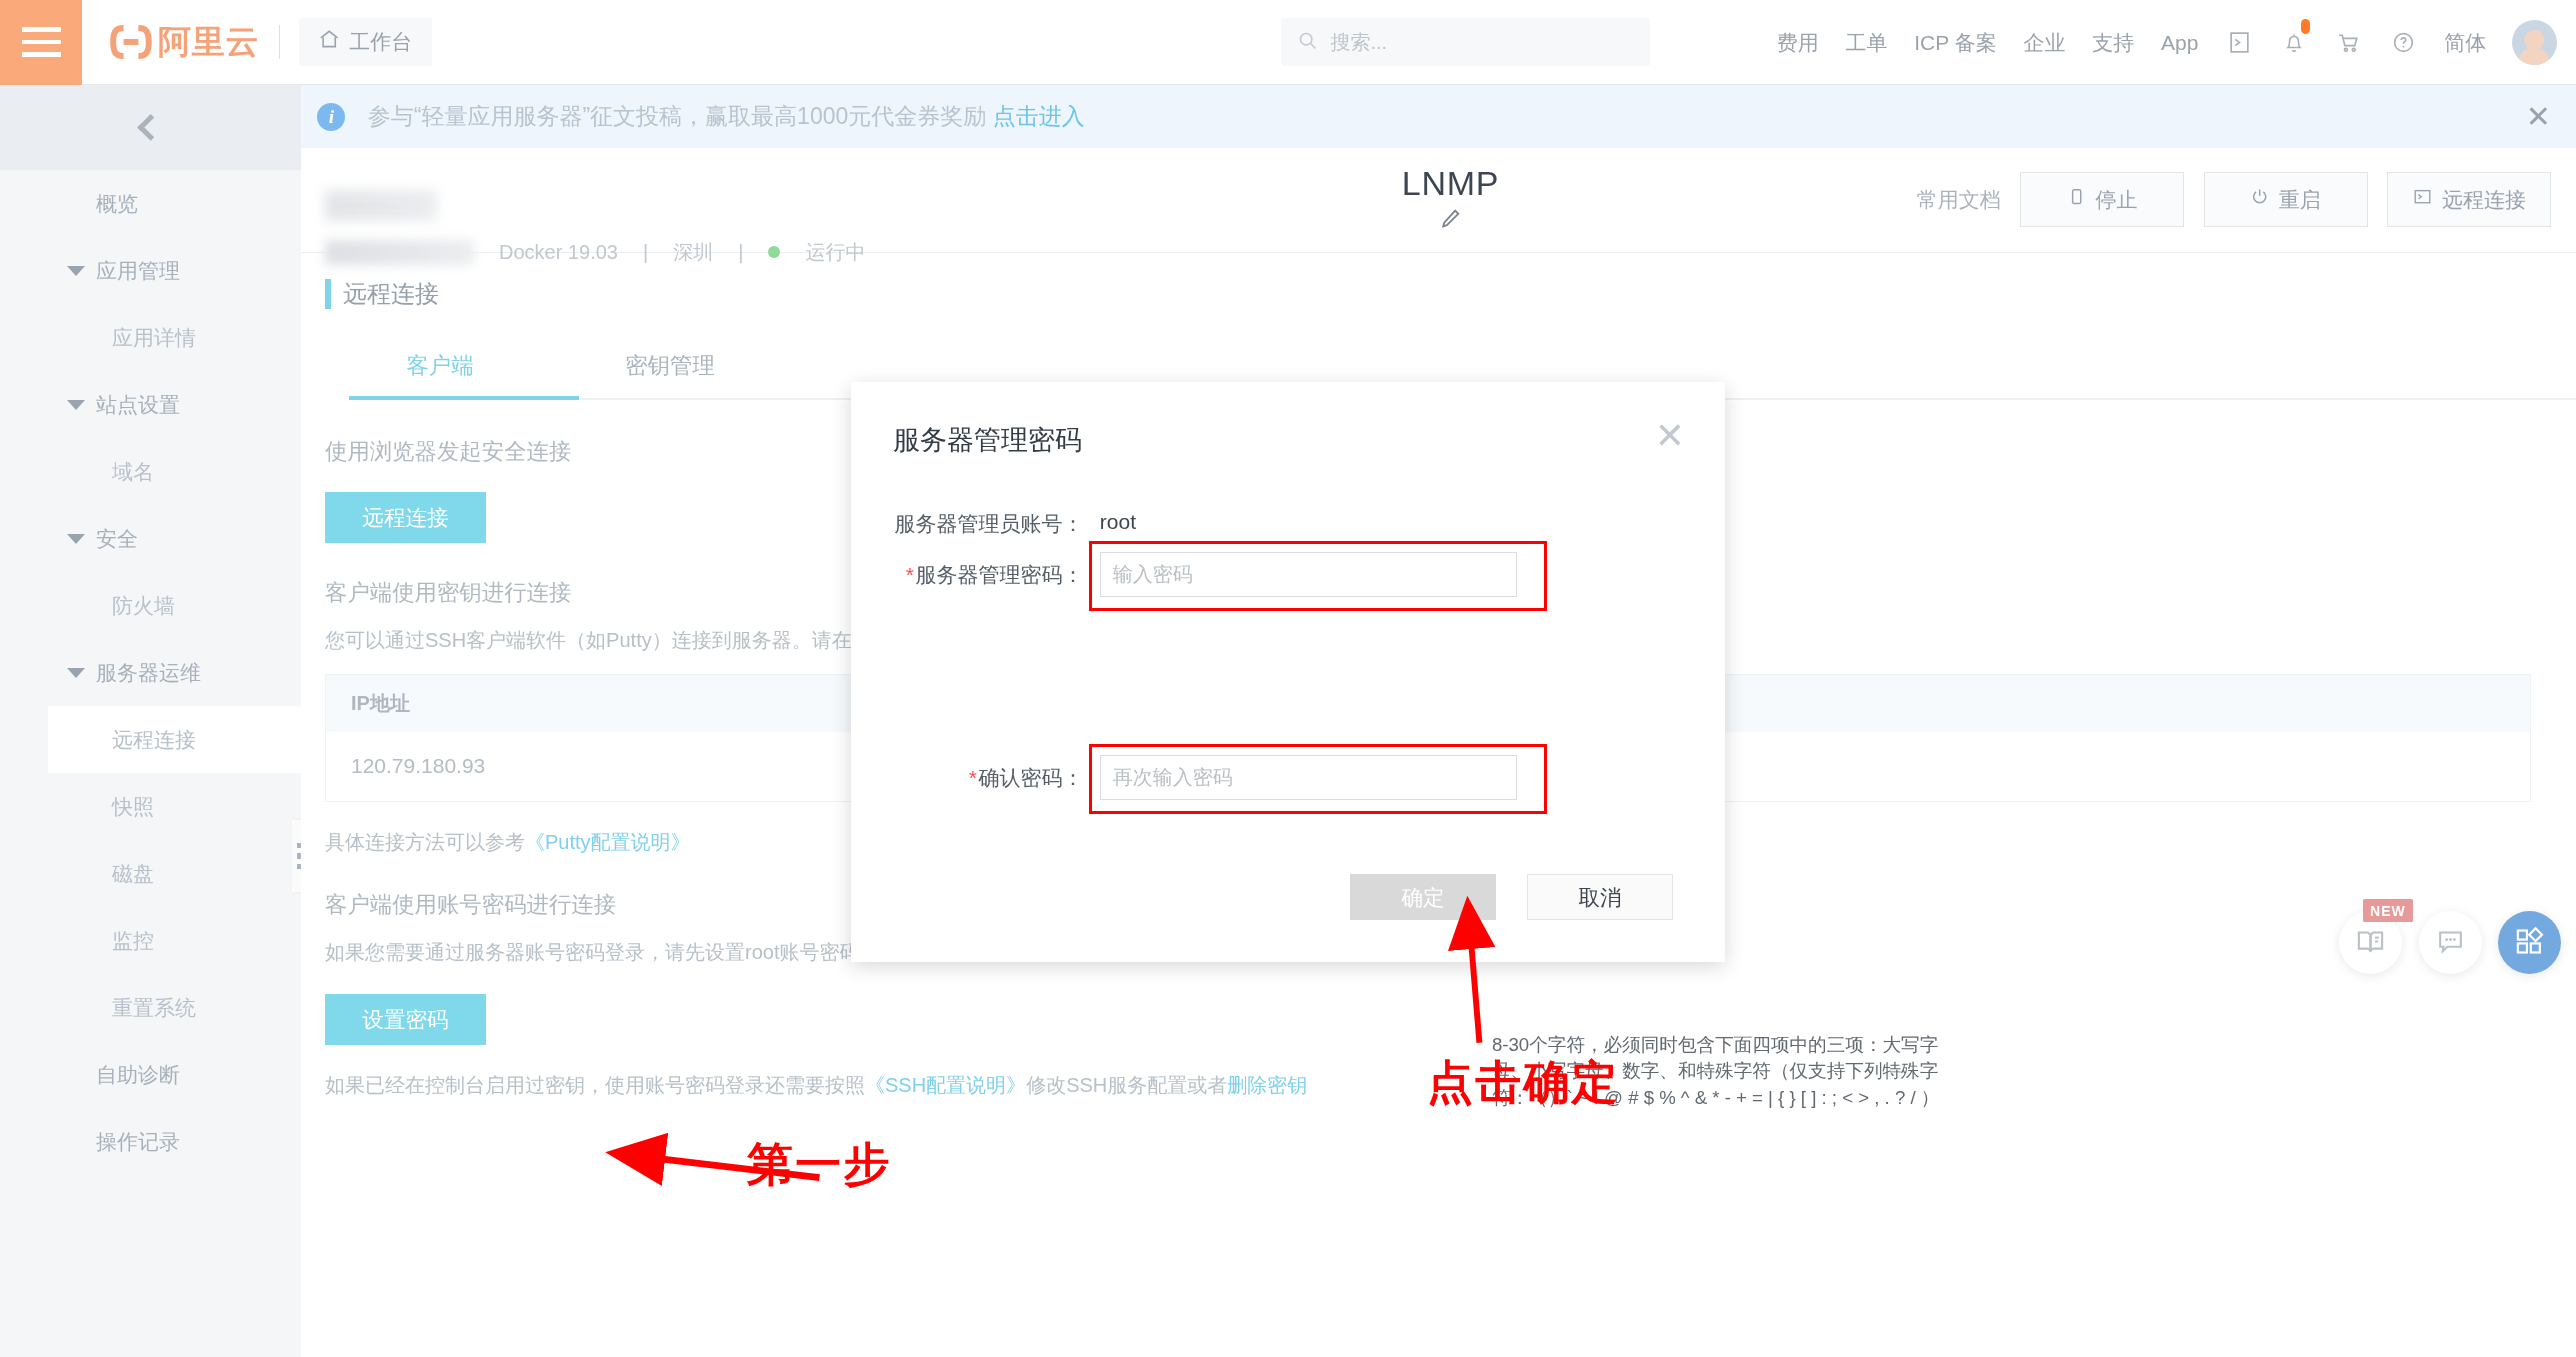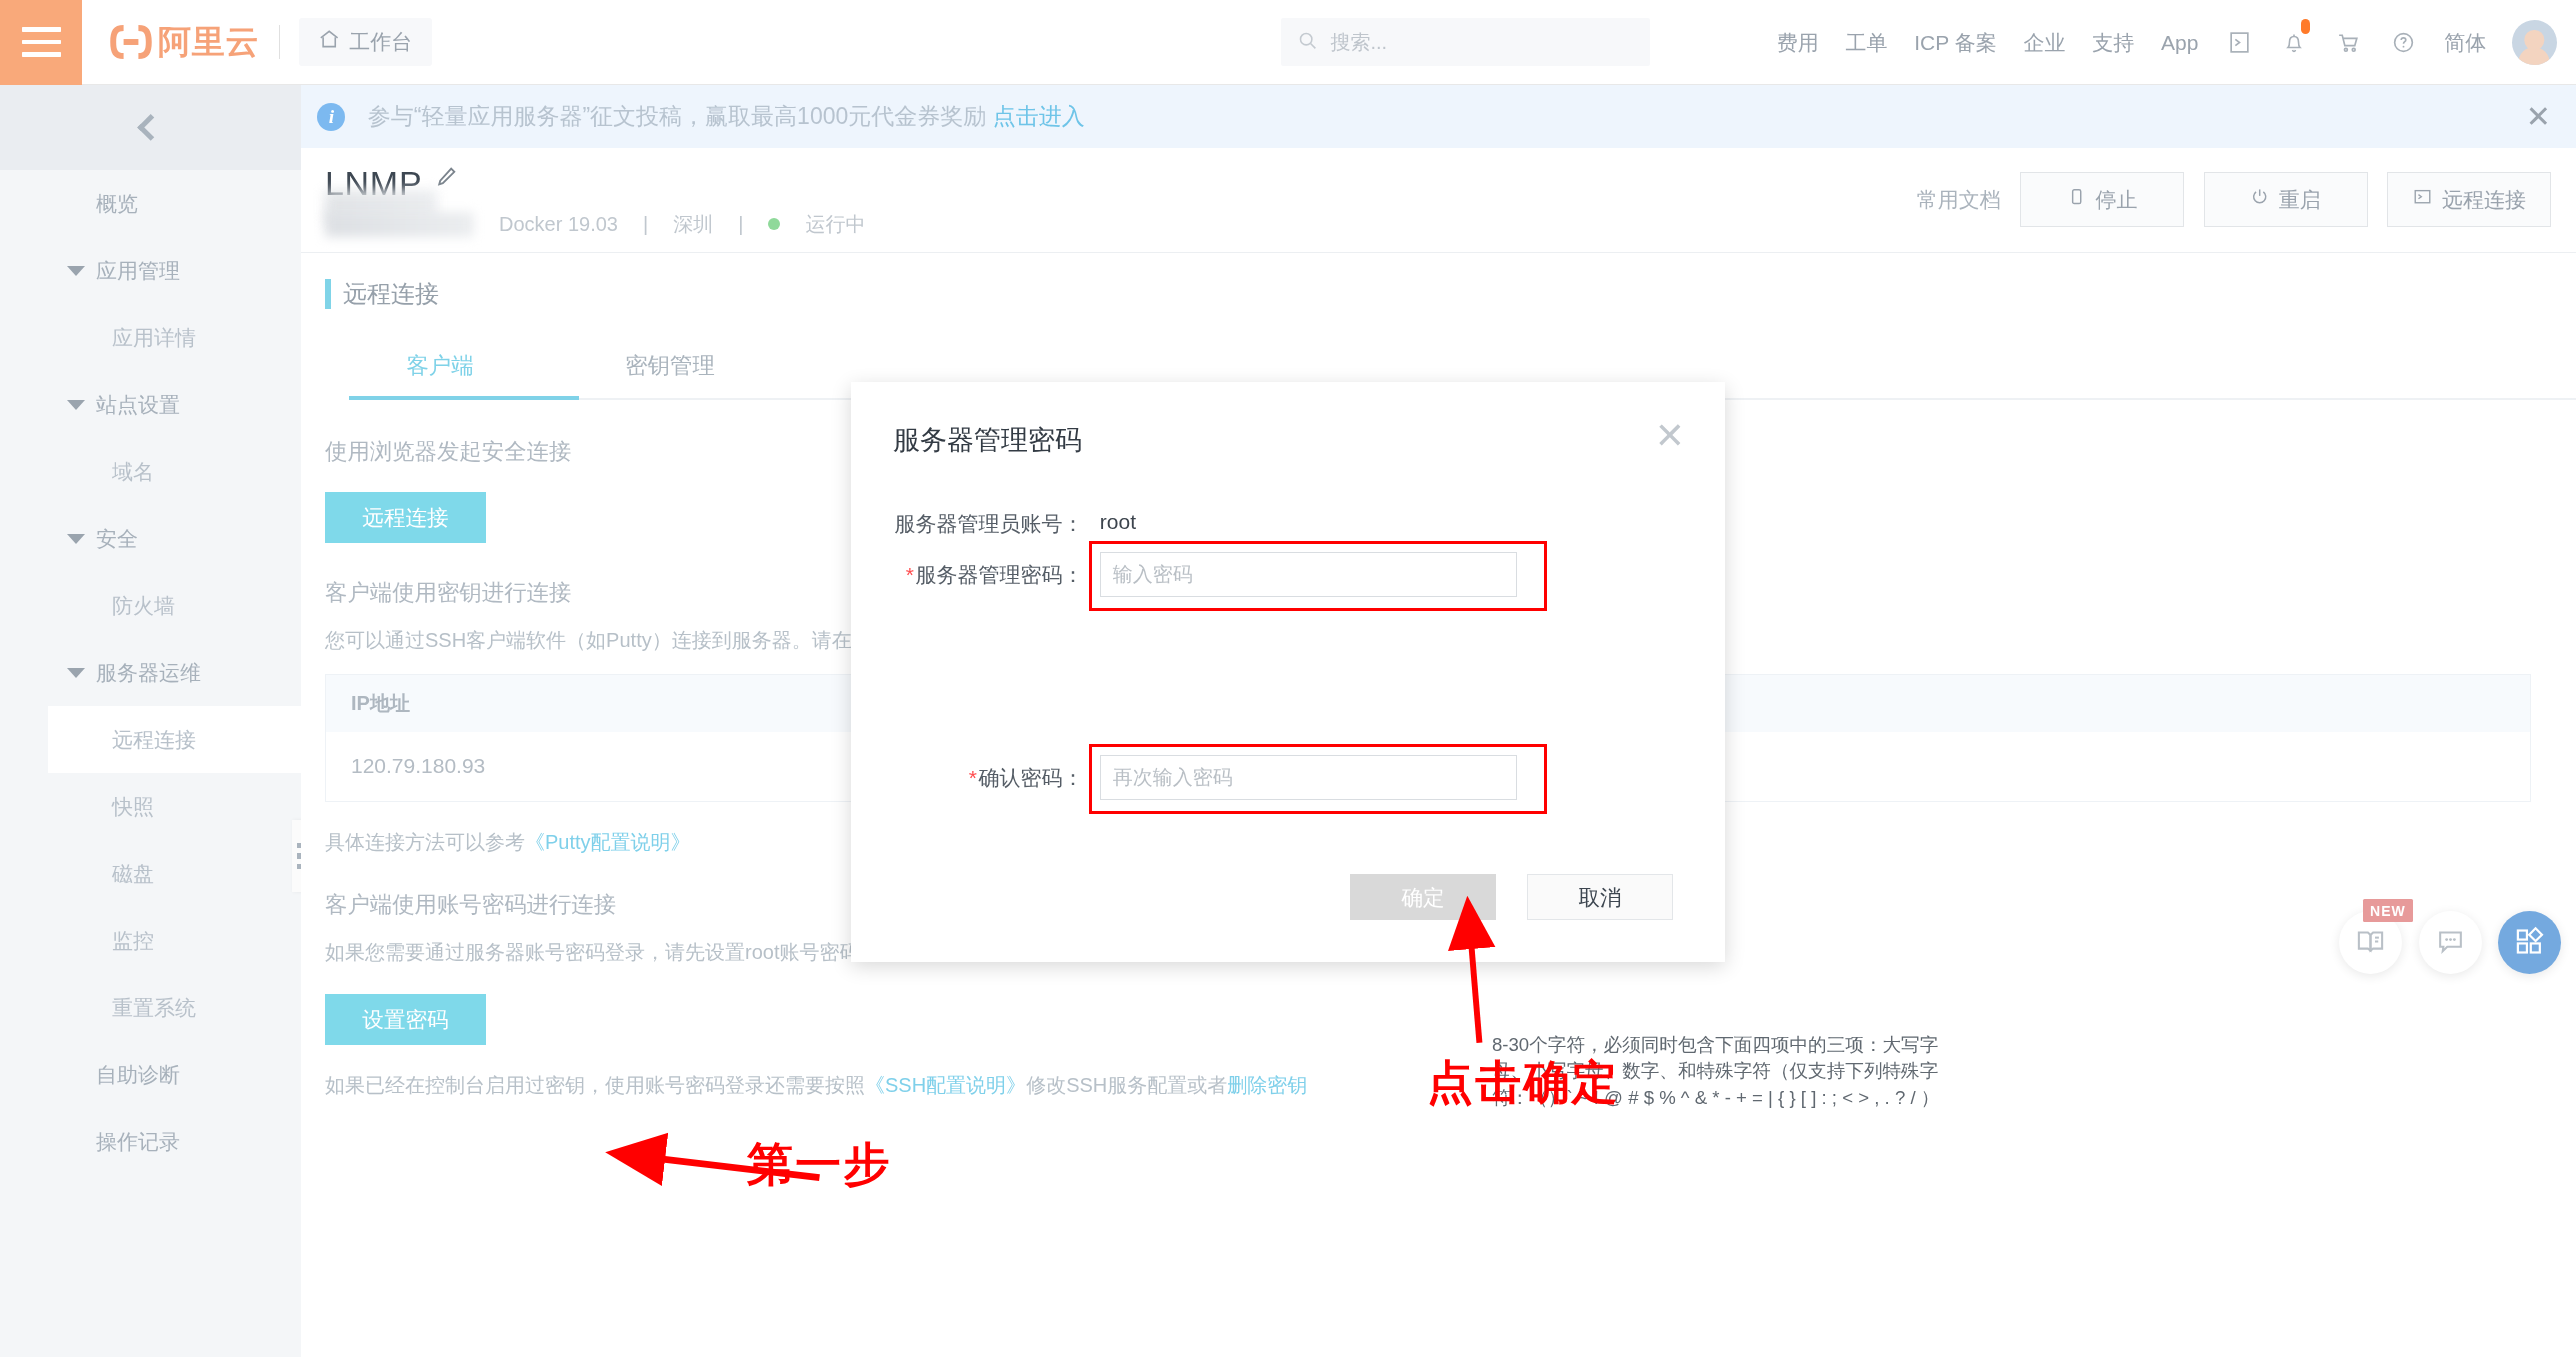--- a/index.html
+++ b/index.html
@@ -118,21 +118,21 @@
     box-shadow: 1.5px 0 4.5px rgba(0,0,0,0.06);
     display:flex; flex-direction:column; align-items:center; justify-content:center; gap:5.2px;
     cursor: pointer;
   }
   #sidebar-handle i { display:block; width: 16.4px; height: 5.2px; background: #aab4be; }
 
   
   #main { position: absolute; left: 301px; top: 148px; width: 2275px; height: 1210px; background: #fff; }
 
   #page-head { position: relative; height: 104px; padding: 16.4px 0 0 24px; }
-  #page-title-row { display: flex; align-items: flex-start; gap: 12px; }
+  #page-title-row { display: flex; align-items: center; gap: 3px; flex-direction: column; }
   #page-title { font-size: 34px; color: #3d4752; font-weight: 400; letter-spacing:0.7px; }
   #title-blur {
     position:absolute; left: 24px; top: 42px; width: 112px; height: 31px;
     background: linear-gradient(90deg,#dfe2e5,#e9ebee); filter: blur(6px); opacity:.9;
   }
   #edit-icon { width: 25px; height: 25px; cursor: pointer; }
   #page-sub {
     margin-top: 7.5px; display: flex; align-items: center; gap: 25px;
     color: #c0c7ce; font-size: 20px; position: relative; padding-left: 0;
   }

